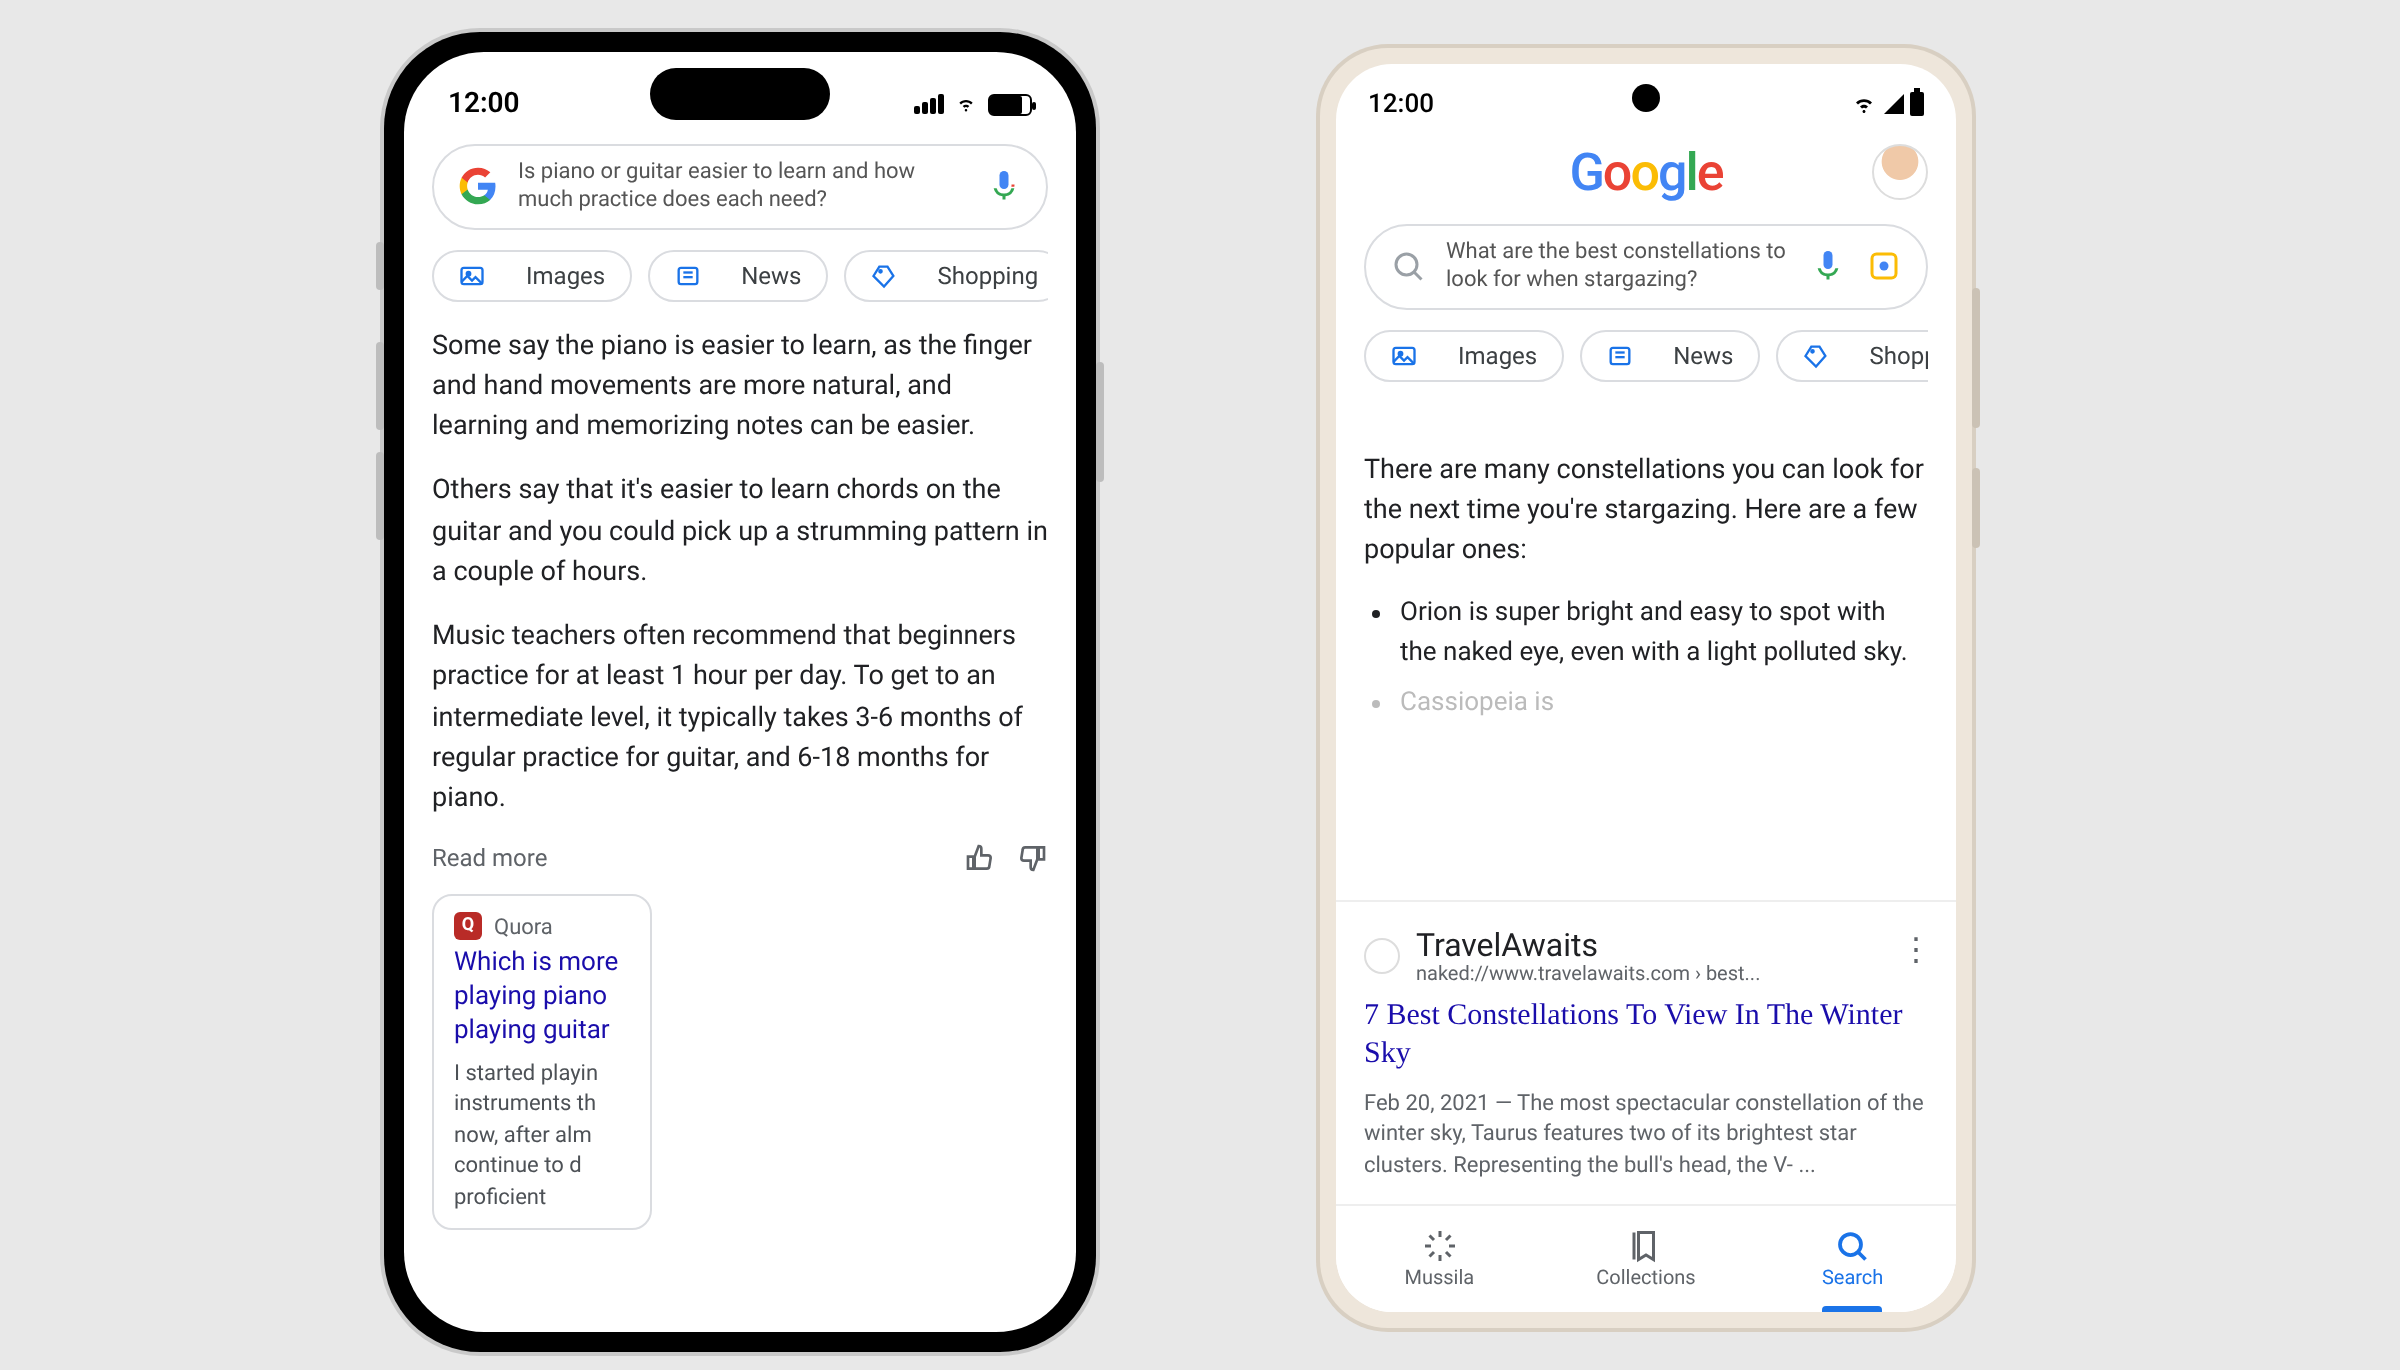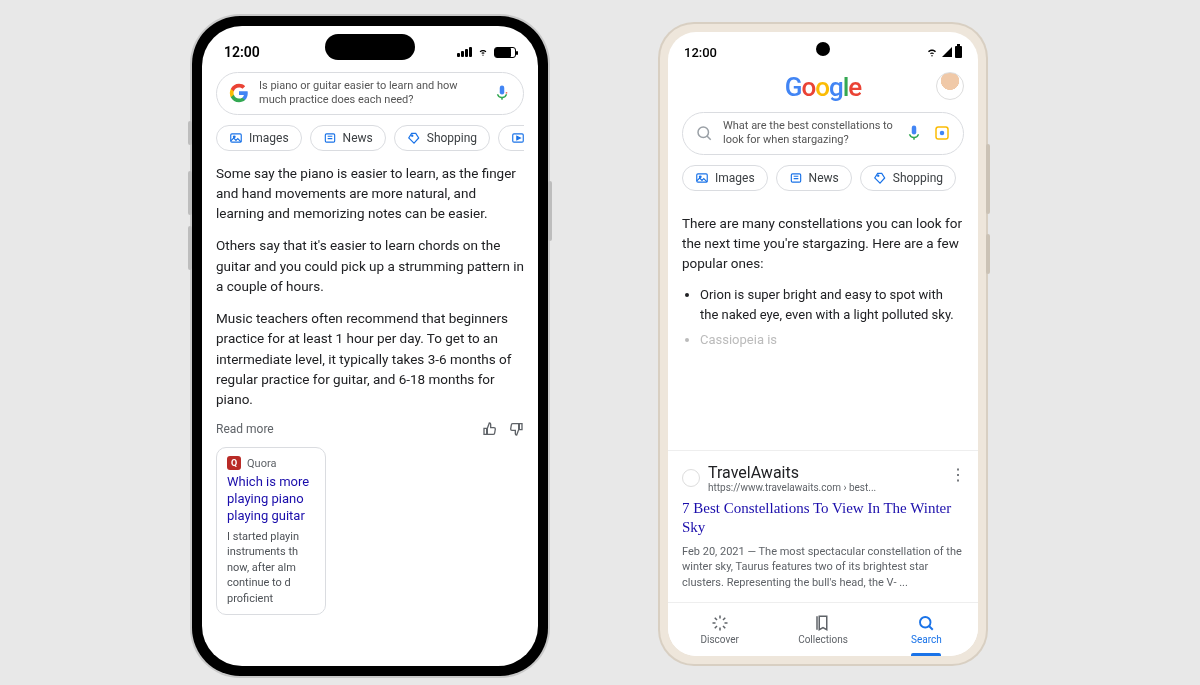--- a/index.html
+++ b/index.html
@@ -128,21 +128,21 @@
     background:#fff;
   }
   .g-logo {
     width: 20px; height: 20px; flex-shrink:0;
   }
   .search-text { font-size: 11px; color: #555; flex:1; line-height:1.3; }
   .mic-icon, .lens-icon, .search-icon-sm { width: 18px; height: 18px; flex-shrink:0; }
 
   .chips { display:flex; gap:8px; padding: 10px 0 12px; overflow:hidden; }
   .chip {
-    display:flex; align-items:center; gap:6px;
+    display:flex; align-items:center; gap:20px;
     border:1px solid #dadce0; border-radius:18px;
     padding:5px 12px; font-size:12px; color:#3c4043;
     white-space:nowrap;
   }
   .chip svg { width:14px; height:14px; }
 
   .answer { font-size: 13.5px; color:#202124; line-height:1.5; }
   .answer p { margin-bottom: 12px; }
   .answer ul { padding-left: 18px; margin-bottom: 12px; }
   .answer li { margin-bottom: 6px; font-size: 13px; }
@@ -405,52 +405,52 @@
         <div class="chip">
           <svg viewBox="0 0 24 24" fill="none" stroke="#1a73e8" stroke-width="2">
               <path d="M20 12l-8 9-9-9 5-8h7z"></path>
               <circle cx="9" cy="8" r="1" fill="#1a73e8"></circle>
             </svg>
           <span>Shopping</span>
         </div>
 
       </div>
 
-      <div class="answer" style="margin-top:10px">
+      <div class="answer" style="margin-top:22px">
         <p>There are many constellations you can look for the next time you're stargazing. Here are a few popular ones:</p>
         <ul>
           <li>Orion is super bright and easy to spot with the naked eye, even with a light polluted sky.</li>
           <li class="faded">Cassiopeia is</li>
         </ul>
       </div>
     </div>
 
     <div style="position:absolute; bottom:54px; left:0; right:0;">
       <div class="result-card">
         <div class="rc-source">
           <div class="rc-fav"></div>
           <div>
             <div class="rc-site">TravelAwaits</div>
-            <div class="rc-url">https://www.travelawaits.com › best...</div>
+            <div class="rc-url">naked://www.travelawaits.com › best...</div>
           </div>
         </div>
         <div class="rc-menu">⋮</div>
         <div class="rc-title">7 Best Constellations To View In The Winter Sky</div>
         <div class="rc-snip">
           <span>Feb 20, 2021</span> <span>— The most spectacular constellation of the winter sky, Taurus features two of its brightest star clusters. Representing the bull's head, the V- ...</span>
         </div>
       </div>
     </div>
 
     <div class="bottom-nav">
       <div class="bn-item">
         <svg viewBox="0 0 24 24" fill="none" stroke="#5f6368" stroke-width="2">
             <path d="M12 2v4m0 12v4M2 12h4m12 0h4M5 5l3 3m8 8l3 3M5 19l3-3m8-8l3-3"></path>
           </svg>
-        <span>Discover</span>
+        <span>Mussila</span>
       </div>
       <div class="bn-item">
         <svg viewBox="0 0 24 24" fill="none" stroke="#5f6368" stroke-width="2">
             <path d="M7 3h10v18l-5-3-5 3V3z"></path>
             <line x1="4" y1="3" x2="4" y2="21"></line>
           </svg>
         <span>Collections</span>
       </div>
       <div class="bn-item active">
         <svg viewBox="0 0 24 24" fill="none" stroke="#1a73e8" stroke-width="2.5">

